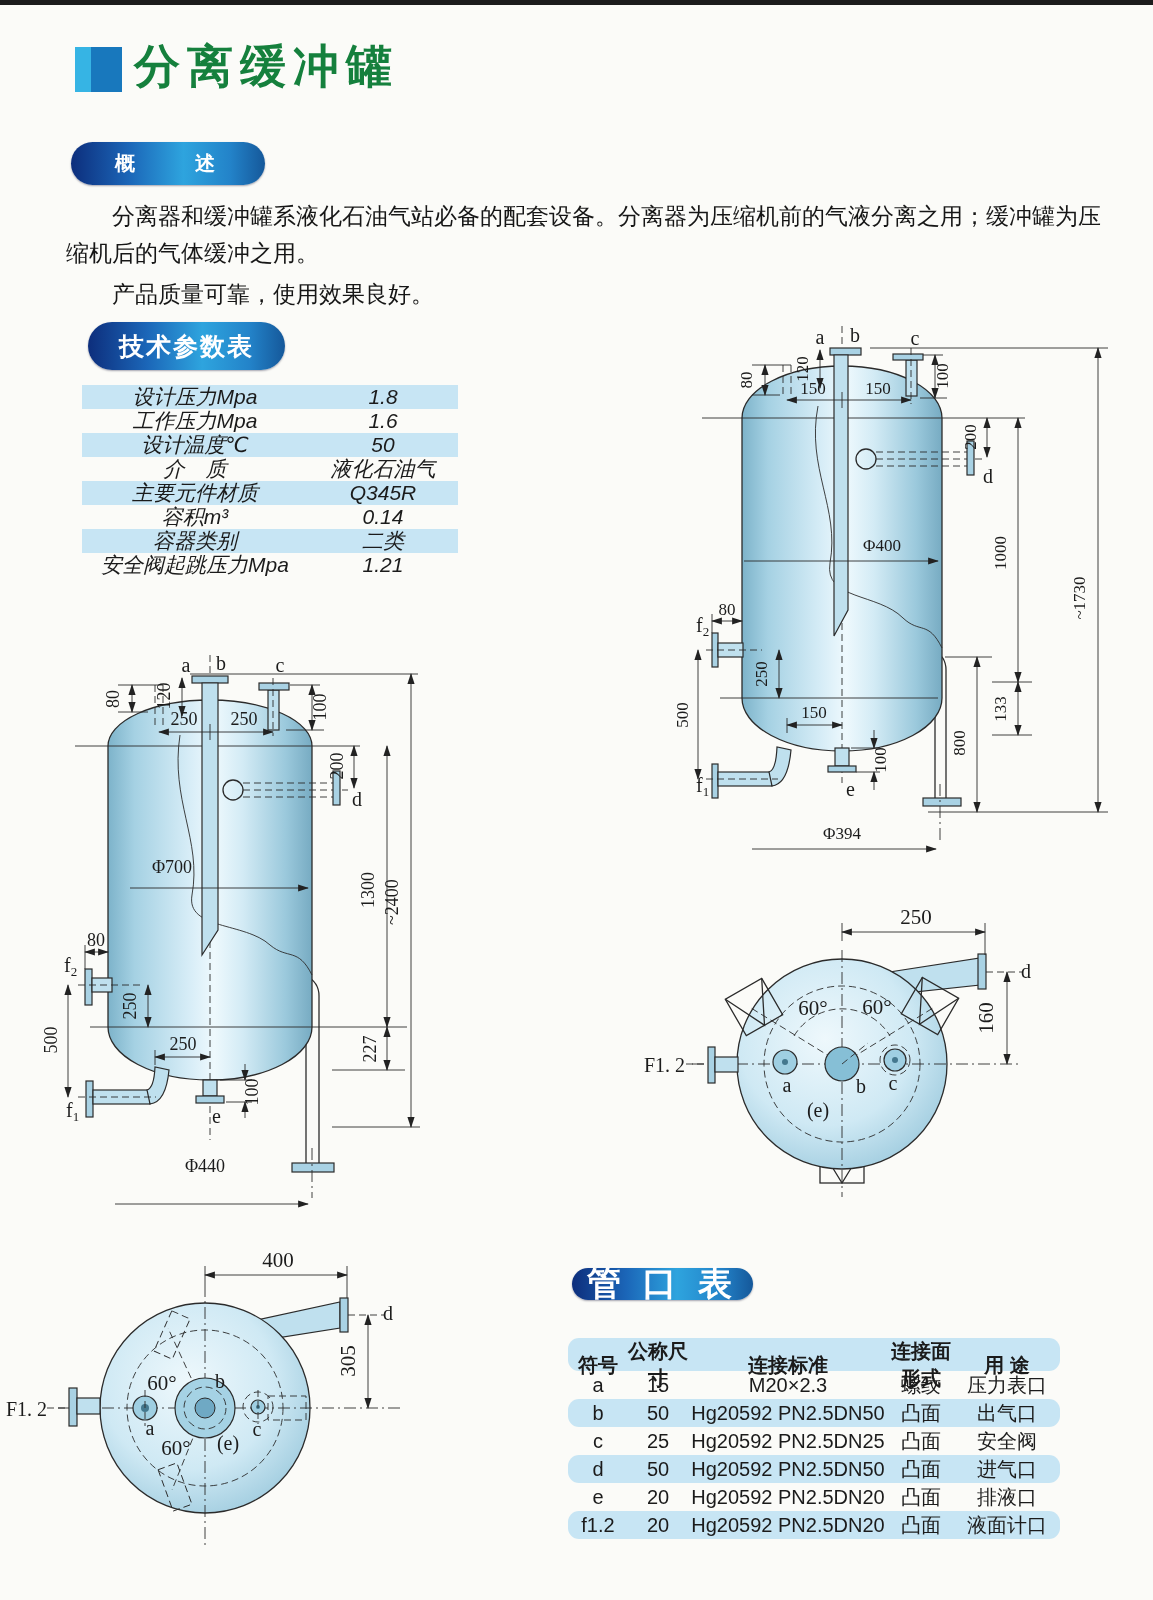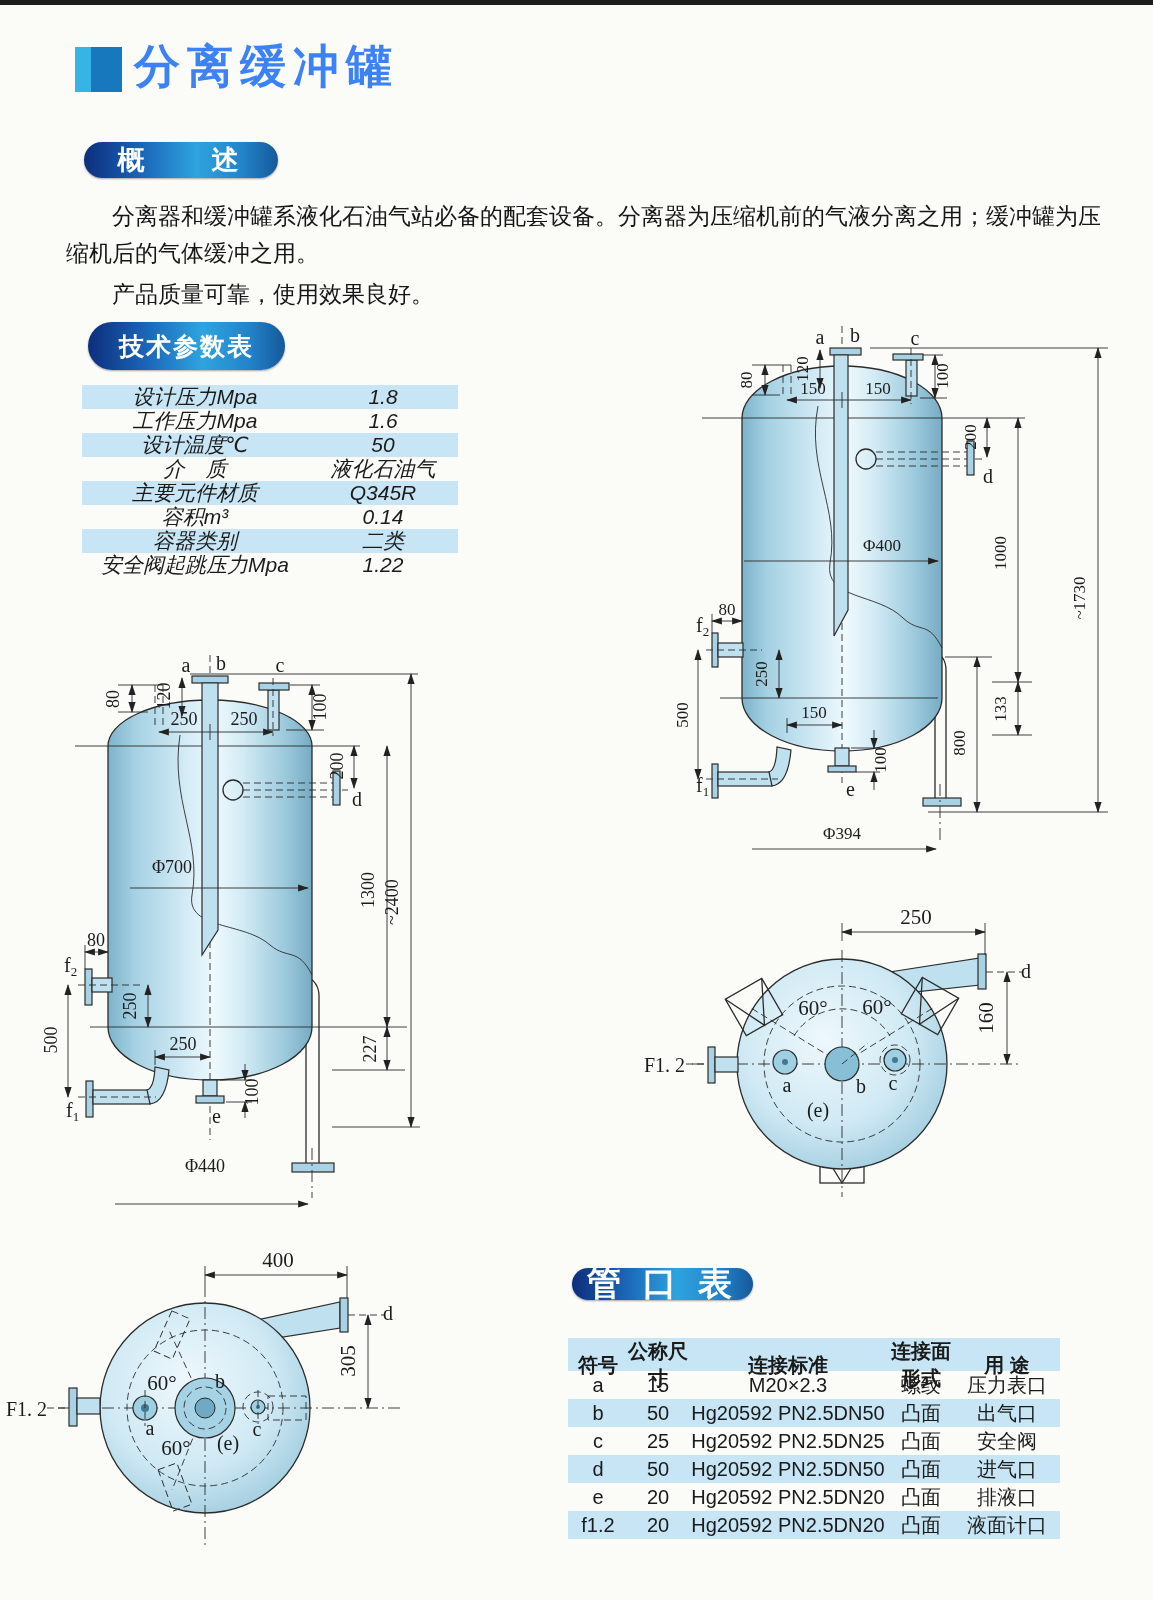--- a/index.html
+++ b/index.html
@@ -3,40 +3,40 @@
 <meta charset="utf-8">
 <style>
   html,body{margin:0;padding:0;background:#e8e8e4;}
   #page{position:relative;width:1153px;height:1600px;background:#fbfbf8;overflow:hidden;
         font-family:"Liberation Sans","DejaVu Sans",sans-serif;color:#1b1b1b;}
   .abs{position:absolute;}
   #top-edge{left:0;top:0;width:1153px;height:5px;background:#1c1c1c;}
   
   #title-square{left:75px;top:47px;width:47px;height:45px;
      background:linear-gradient(90deg,#36b4e4 0%,#36b4e4 34%,#1878bd 34%,#1878bd 100%);}
-  #page-title{left:134px;top:36px;font-size:46px;font-weight:bold;letter-spacing:7px;color:#3b82f6;}
+  #page-title{left:134px;top:36px;font-size:46px;font-weight:bold;letter-spacing:7px;color:#15803d;}
   
   .pill{border-radius:999px;color:#fff;font-weight:bold;display:flex;align-items:center;justify-content:center;
      background:linear-gradient(90deg,#0d2e7c 0%,#1b66b8 30%,#2ea4de 58%,#2383c9 82%,#15589a 100%);
      box-shadow:0 1px 2px rgba(0,0,40,.35);}
-  #pill-overview{left:84px;top:142px;width:180px;height:36px;font-size:27px;letter-spacing:20px;padding-left:14px;}
+  #pill-overview{left:71px;top:142px;width:180px;height:43px;font-size:20px;letter-spacing:20px;padding-left:14px;}
   #pill-tech{left:88px;top:322px;width:197px;height:48px;font-size:25px;letter-spacing:2px;}
   #pill-nozzle{left:572px;top:1268px;width:181px;height:32px;font-size:34px;letter-spacing:6px;}
   
   #overview-text{left:62px;top:194px;width:1046px;font-size:23px;line-height:37px;color:#161616;}
   #overview-text p{margin:4px;text-indent:2em;}
   
   #tech-table{left:82px;top:385px;width:376px;font-size:21px;}
   .tp-row{display:flex;height:24px;align-items:center;font-style:italic;}
   .tp-row:nth-child(odd){background:#c7e5f4;}
   .tp-label{width:226px;text-align:center;}
   .tp-value{width:150px;text-align:center;}
   
   #nozzle-table{left:568px;top:1338px;width:492px;font-size:20px;}
-  .nz-row{display:grid;grid-template-columns:60px 60px 200px 66px 106px;align-items:center;height:28px;}
+  .nz-row{display:grid;grid-template-columns:60px 60px 200px 66px 106px;align-items:center;height:28px;border-radius:11px;}
   .nz-head{height:33px;font-weight:bold;background:#c7e5f4;}
   .nz-row div{text-align:center;}
   .nz-row:nth-child(odd):not(.nz-head){background:#c7e5f4;}
   .nz-row:nth-child(even){background:transparent;}
   .nz-row.stripe{background:#c7e5f4;}
   .nz-row.plain{background:transparent;}
   
   svg{position:absolute;overflow:visible;}
   .ln{stroke:#2b2b2b;stroke-width:.9;fill:none;}
   .th{stroke:#2b2b2b;stroke-width:1.3;fill:none;}
@@ -90,21 +90,21 @@
     <div class="tp-row">
         <div class="tp-label">容积m³</div>
         <div class="tp-value">0.14</div>
       </div>
     <div class="tp-row">
         <div class="tp-label">容器类别</div>
         <div class="tp-value">二类</div>
       </div>
     <div class="tp-row">
         <div class="tp-label">安全阀起跳压力Mpa</div>
-        <div class="tp-value">1.22</div>
+        <div class="tp-value">1.21</div>
       </div>
   </div>
 
   <svg style="left:680px;top:318px;" width="473" height="540" viewBox="0 0 473 540">
     <defs>
       <marker id="aR" markerWidth="12" markerHeight="9" refX="11" refY="4" orient="auto-start-reverse">
           <path d="M0,0L12,4L0,8z" fill="#222"></path>
         </marker>
       <linearGradient id="gR" x1="0" y1="0" x2="1" y2="0">
         <stop offset="0" stop-color="#7db3ca"></stop>

